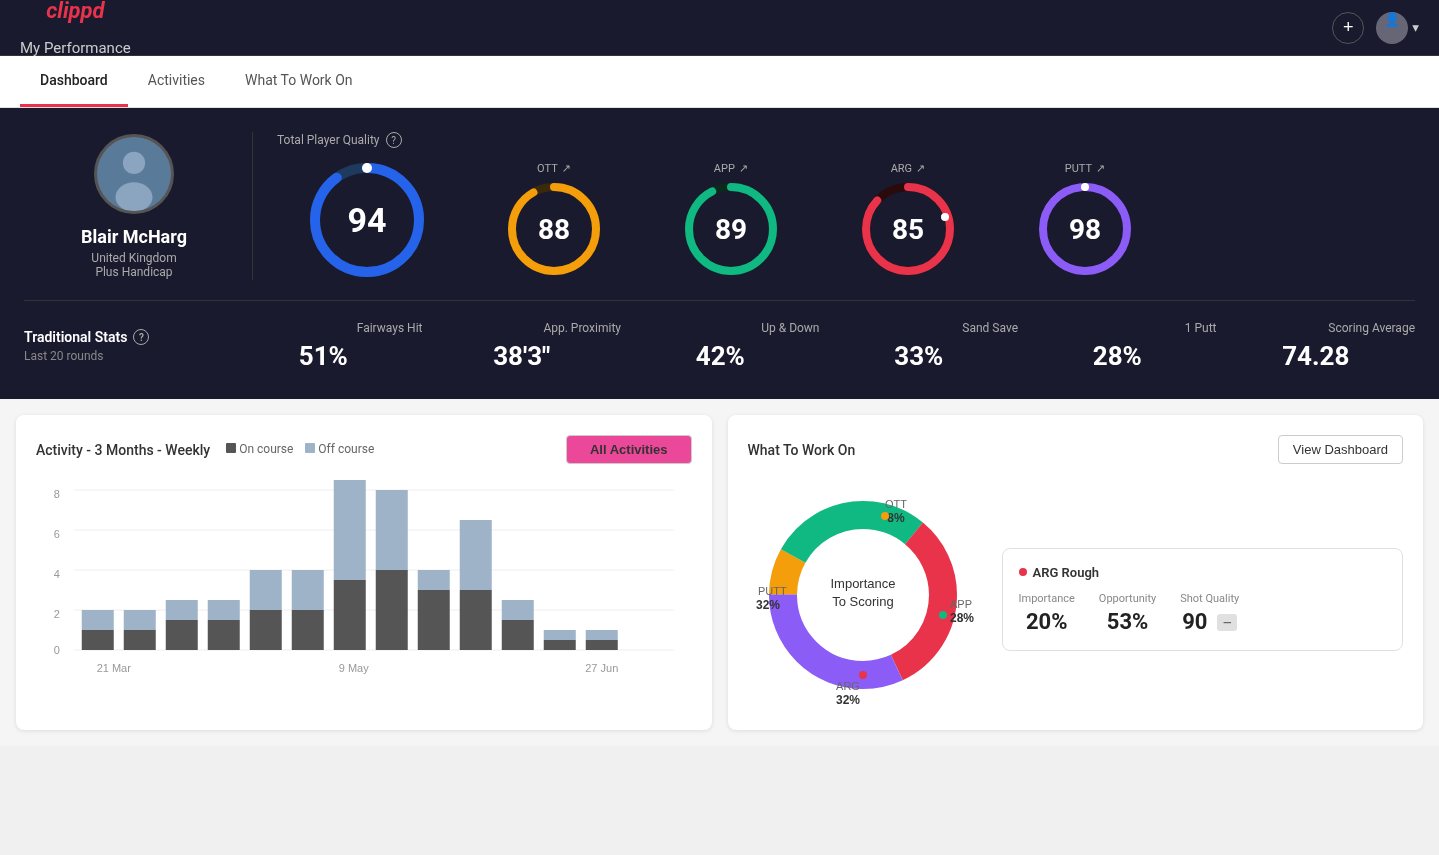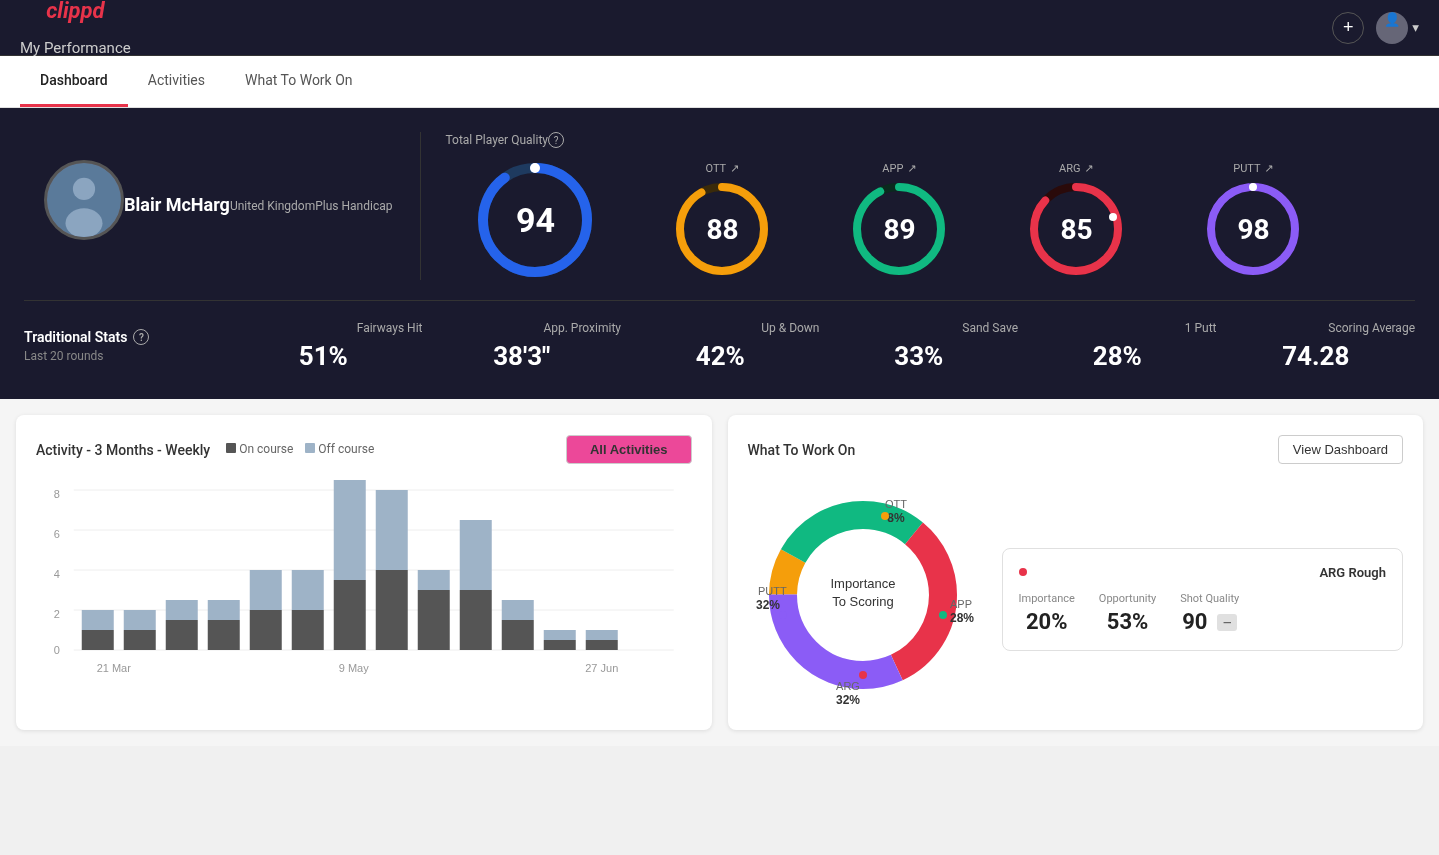--- a/index.html
+++ b/index.html
@@ -52,33 +52,33 @@
 
     
     .hero {
       background: #1a1a2e;
       padding: 24px 24px 28px;
       display: flex;
       flex-direction: column;
       gap: 20px;
     }
     .hero-top { display: flex; gap: 0; }
-    .player-info { min-width: 220px; display: flex; align-items: center; justify-content: center; padding: 0 20px; }
+    .player-info { min-width: 220px; display: flex; flex-direction: column; align-items: center; justify-content: center; padding: 0 20px; }
     .player-avatar {
       width: 80px; height: 80px; border-radius: 50%; background: #667;
       border: 3px solid #555; overflow: hidden; margin-bottom: 12px;
       display: flex; align-items: center; justify-content: center; font-size: 28px;
     }
     .player-name { font-size: 18px; font-weight: bold; color: #fff; margin-bottom: 4px; }
     .player-country { font-size: 12px; color: #aaa; }
     .player-handicap { font-size: 12px; color: #aaa; }
     .divider-v { width: 1px; background: #333; margin: 0 8px; }
 
     .scores-section { flex: 1; padding: 0 16px; }
-    .total-quality-label { font-size: 12px; color: #aaa; margin-bottom: 12px; display: flex; align-items: center; gap: 0; }
+    .total-quality-label { font-size: 12px; color: #aaa; margin-bottom: 12px; display: flex; align-items: center; gap: 6px; }
     .help-icon { width: 16px; height: 16px; border-radius: 50%; border: 1px solid #aaa; display: inline-flex; align-items: center; justify-content: center; font-size: 10px; color: #aaa; cursor: pointer; }
 
     .score-circles { display: flex; gap: 0; align-items: center; }
     .score-item { display: flex; flex-direction: column; align-items: center; padding: 0 30px; position: relative; }
 
     .circle-container { position: relative; width: 100px; height: 100px; }
     .circle-container.large { width: 120px; height: 120px; }
     .circle-label { font-size: 11px; color: #aaa; margin-bottom: 4px; display: flex; align-items: center; gap: 4px; }
     .circle-value { position: absolute; top: 50%; left: 50%; transform: translate(-50%, -50%); font-size: 28px; font-weight: bold; color: #fff; }
     .circle-container.large .circle-value { font-size: 34px; }
@@ -125,21 +125,21 @@
     .view-dashboard-btn {
       border: 1px solid #ccc; border-radius: 4px; padding: 6px 14px;
       font-size: 13px; color: #333; cursor: pointer; background: #fff;
     }
 
     
     .chart-area { height: 200px; position: relative; }
     .metric-card {
       border: 1px solid #e0e0e0; border-radius: 8px; padding: 16px; margin-top: 8px;
     }
-    .metric-card-title { font-size: 13px; font-weight: 600; color: #333; margin-bottom: 12px; display: flex; align-items: center; gap: 6px; justify-content: space-between; }
+    .metric-card-title { font-size: 13px; font-weight: 600; color: #333; margin-bottom: 12px; display: flex; align-items: center; gap: 6px; }
     .metric-dot { width: 8px; height: 8px; border-radius: 50%; background: #e8334a; }
     .metric-row { display: flex; gap: 24px; }
     .metric-col { text-align: center; }
     .metric-col-label { font-size: 11px; color: #888; margin-bottom: 4px; }
     .metric-col-value { font-size: 22px; font-weight: bold; color: #222; }
     .metric-col-badge { display: inline-block; background: #e0e0e0; border-radius: 3px; padding: 2px 6px; font-size: 11px; color: #666; margin-left: 4px; vertical-align: middle; }
 
     svg text { font-family: -apple-system, sans-serif; }
   </style>
 </head>

